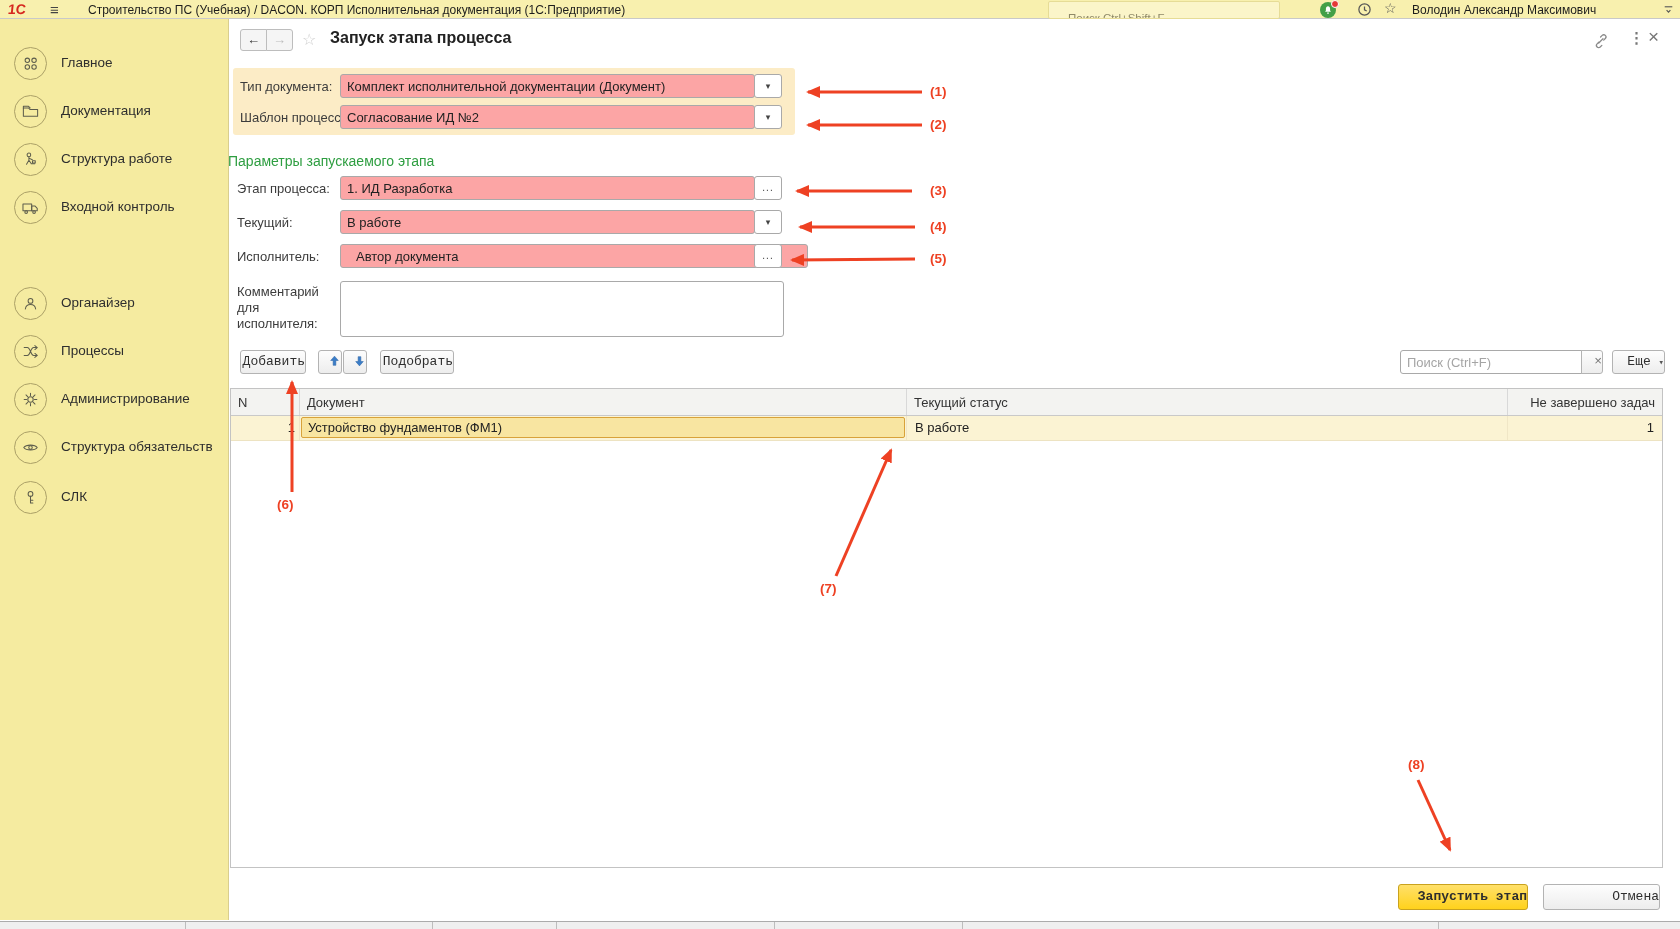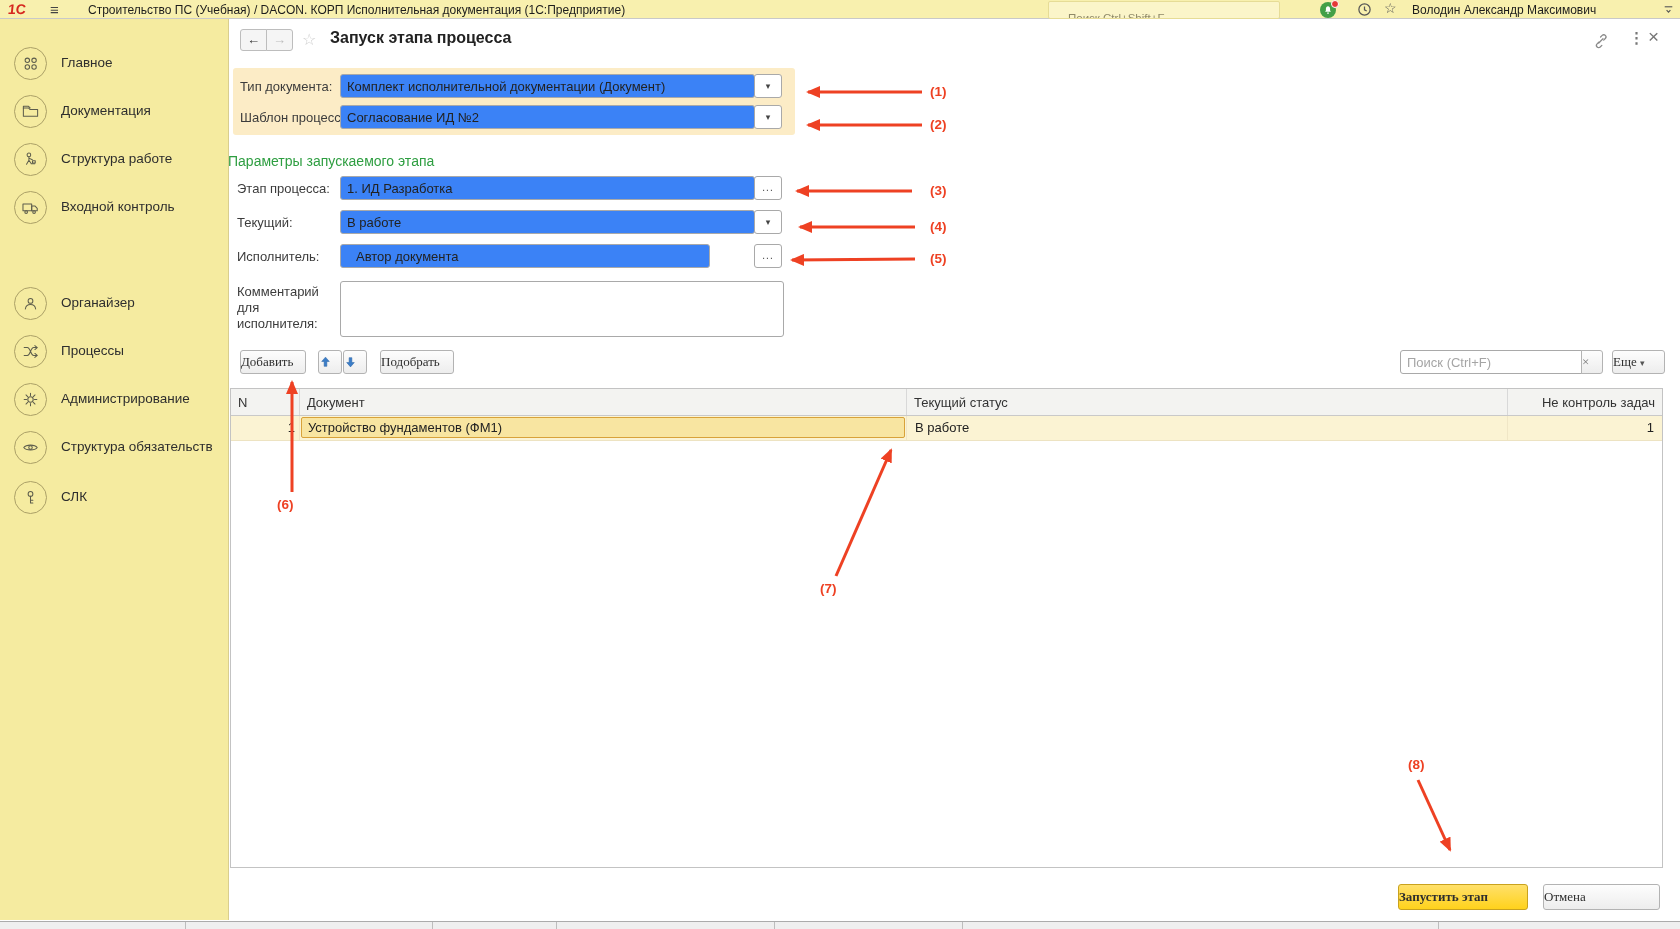--- a/index.html
+++ b/index.html
@@ -43,35 +43,35 @@
   #formtitle { position:absolute; left:330px; top:29px; font-size:16px; font-weight:bold; color:#222; }
   #linkico { position:absolute; left:1592px; top:32px; cursor:pointer; }
   #dotsico { position:absolute; left:1629px; top:29px; font-size:15px; font-weight:bold; color:#777; cursor:pointer; }
   #closeico { position:absolute; left:1648px; top:26px; font-size:19px; color:#777; cursor:pointer; }
 
   
   #orangebox { position:absolute; left:233px; top:68px; width:562px; height:67px;
                background:#FCECC6; border-radius:3px; }
   .lbl { position:absolute; font-size:13px; color:#3c3c3c; }
   .fld { position:absolute; height:24px; border:1px solid #A9A9A9; border-radius:3px;
-         background:#3b82f6; font-size:13px; color:#222; padding:0 6px;
+         background:#fca5a5; font-size:13px; color:#222; padding:0 6px;
          font-family:"Liberation Sans", sans-serif; }
   .fbtn { position:absolute; width:28px; height:24px; border:1px solid #A9A9A9; border-radius:3px;
           background:#fff; font-size:9px; color:#444; text-align:center; line-height:22px; cursor:pointer; }
   #section { position:absolute; left:228px; top:153px; font-size:14px; color:#2E9E41; }
   #comment { position:absolute; left:340px; top:281px; width:444px; height:56px;
              border:1px solid #A9A9A9; border-radius:3px; resize:none;
              font-family:"Liberation Sans", sans-serif; font-size:13px; padding:4px 6px; }
   #commentlbl { position:absolute; left:237px; top:284px; width:100px; font-size:13px;
                 color:#3c3c3c; line-height:16px; }
 
   
   .btn { position:absolute; height:24px; background:linear-gradient(#FDFDFD,#EDEDED);
          border:1px solid #B3B3B3; border-radius:3px; font-size:13px; color:#2e2e2e;
-         text-align:left; line-height:22px; cursor:pointer; font-family:Liberation Serif, serif; }
+         text-align:right; line-height:22px; cursor:pointer; font-family:Liberation Mono, monospace; }
   #srch2 { position:absolute; left:1400px; top:350px; width:182px; height:24px;
            border:1px solid #A9A9A9; border-radius:3px 0 0 3px; font-size:13px; padding:8px 6px; color:#a16207; }
   #srch2::placeholder { color:#A5A5A5; }
   #srchclear { left:1581px; top:350px; width:22px; border-radius:0 3px 3px 0; color:#777; }
   .arrbtn { padding-top:3px; }
 
   
   #tbl { position:absolute; left:230px; top:388px; width:1433px; height:480px;
          border:1px solid #C3C3C3; background:#fff; }
   #thead { display:flex; height:27px; background:#F3F3F1; border-bottom:1px solid #C9C9C9; }
@@ -249,21 +249,21 @@
 
   <span class="lbl" style="left:237px;top:181px">Этап процесса:</span>
   <input class="fld" style="left: 340px; top: 176px; width: 415px;" readonly="" value="1. ИД Разработка">
   <div class="fbtn" style="left:754px;top:176px;font-size:10px;letter-spacing:1px">...</div>
 
   <span class="lbl" style="left:237px;top:215px">Текущий:</span>
   <input class="fld" style="left: 340px; top: 210px; width: 415px;" readonly="" value="В работе">
   <div class="fbtn" style="left:754px;top:210px">▾</div>
 
   <span class="lbl" style="left:237px;top:249px">Исполнитель:</span>
-  <input class="fld" style="left: 340px; top: 244px; width: 370px; padding-left: 15px;" readonly="" value="Автор документа">
+  <input class="fld" style="left: 340px; top: 244px; width: 468px; padding-left: 15px;" readonly="" value="Автор документа">
   <div class="fbtn" style="left:754px;top:244px;font-size:10px;letter-spacing:1px">...</div>
 
   <div id="commentlbl">Комментарий для исполнителя:</div>
   <textarea id="comment" style=""></textarea>
 
   <div class="btn" style="left:240px;top:350px;width:66px">Добавить</div>
   <div class="btn arrbtn" style="left:318px;top:350px;width:24px"><svg width="13" height="14" viewBox="0 0 24 24" fill="#3B7DC8" stroke="#2F66A5" stroke-width="1">
         <path d="M12 3l7 8h-4.5v9h-5v-9H5z"></path>
       </svg></div>
   <div class="btn arrbtn" style="left:343px;top:350px;width:24px"><svg width="13" height="14" viewBox="0 0 24 24" fill="#3B7DC8" stroke="#2F66A5" stroke-width="1">
@@ -275,21 +275,21 @@
   <div class="btn" style="left:1612px;top:350px;width:53px">
     <span>Еще</span>
     <span style="font-size:9px;color:#555">▾</span>
   </div>
 
   <div id="tbl">
     <div id="thead">
       <div class="th" style="width:69px">N</div>
       <div class="th" style="width:608px">Документ</div>
       <div class="th" style="width:602px">Текущий статус</div>
-      <div class="th" style="width:154px">Не контроль задач</div>
+      <div class="th" style="width:154px">Не завершено задач</div>
     </div>
     <div id="trow">
       <div class="td" id="td-n">1</div>
       <div class="td" id="td-doc">
         <div id="seldoc">Устройство фундаментов (ФМ1)</div>
       </div>
       <div class="td" id="td-status">В работе</div>
       <div class="td" id="td-tasks">1</div>
     </div>
   </div>

